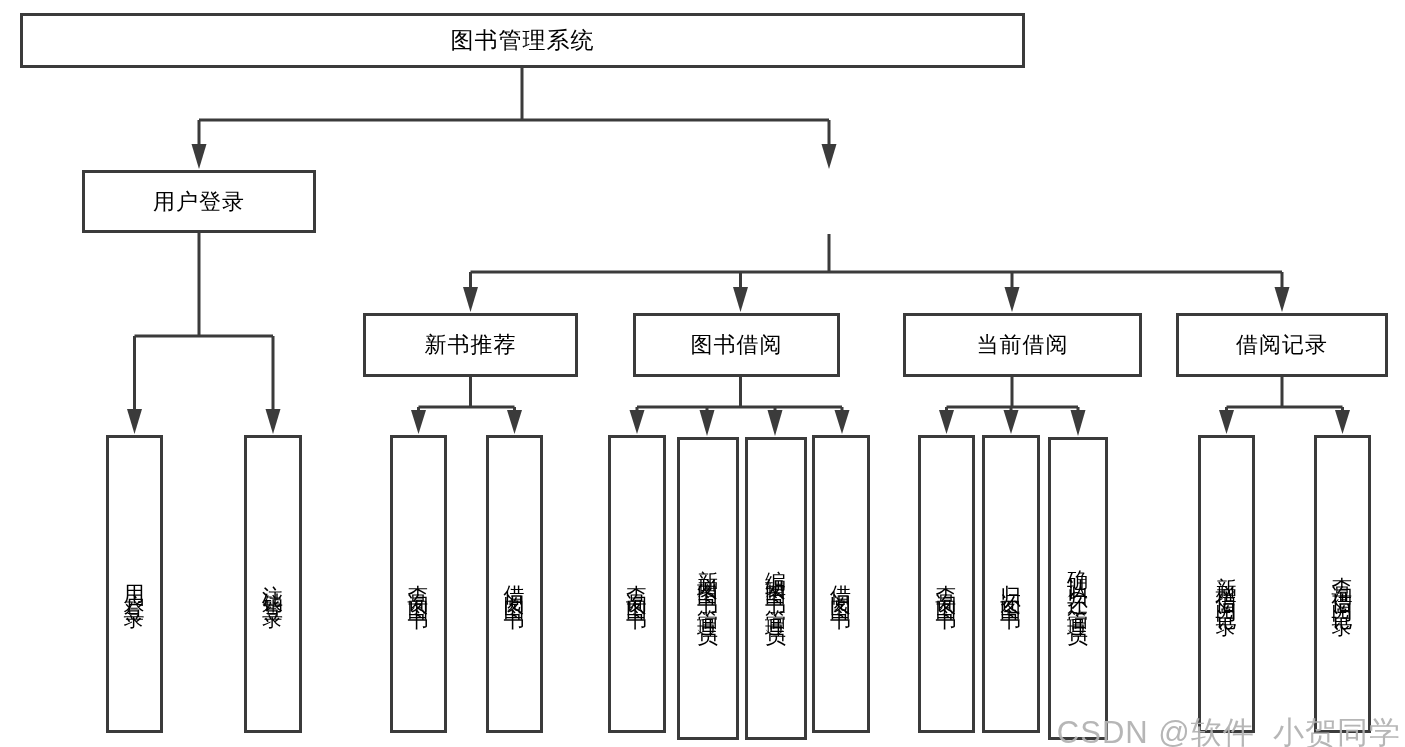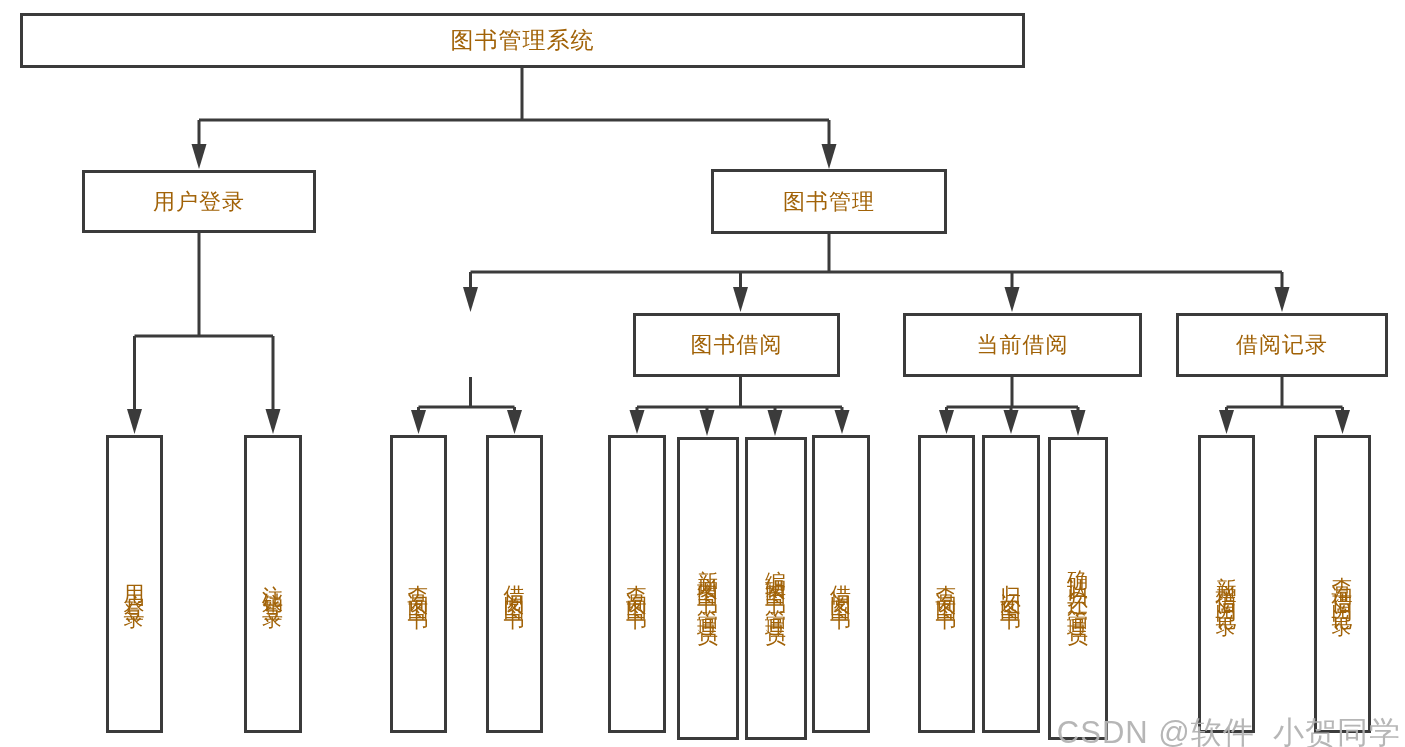--- a/index.html
+++ b/index.html
@@ -10,21 +10,21 @@
     font-family:"Liberation Sans","DejaVu Sans",sans-serif;
     overflow:hidden;
   }
   #wires{position:absolute;left:0;top:0;z-index:1;}
   .node{
     position:absolute;
     box-sizing:border-box;
     background:#ffffff;
     border:3px solid #3b3b3b;
     display:flex;align-items:center;justify-content:center;
-    color:#a16207;
+    color:#000000;
     z-index:2;
   }
   .h{font-size:22px;letter-spacing:1px;}
   .root{font-size:23px;}
   .v{
     writing-mode:vertical-rl;
     text-orientation:mixed;
     font-size:21px;
     letter-spacing:8px;
     line-height:1;
@@ -92,24 +92,24 @@
     </g>
   </svg>
 
   <div class="node h root" style="left:20px;top:13px;width:1005px;height:55px">
     <span class="lbl">图书管理系统</span>
   </div>
 
   <div class="node h" style="left:82px;top:170px;width:234px;height:63px">
     <span class="lbl">用户登录</span>
   </div>
-  <div class="node h" style="left:711px;top:169px;width:236px;height:65px">
-    <span class="lbl">图书管理</span>
+
+  <div class="node h" style="left:363px;top:313px;width:215px;height:64px">
+    <span class="lbl">新书推荐</span>
   </div>
-
   <div class="node h" style="left:633px;top:313px;width:207px;height:64px">
     <span class="lbl">图书借阅</span>
   </div>
   <div class="node h" style="left:903px;top:313px;width:239px;height:64px">
     <span class="lbl">当前借阅</span>
   </div>
   <div class="node h" style="left:1176px;top:313px;width:212px;height:64px">
     <span class="lbl">借阅记录</span>
   </div>
 

